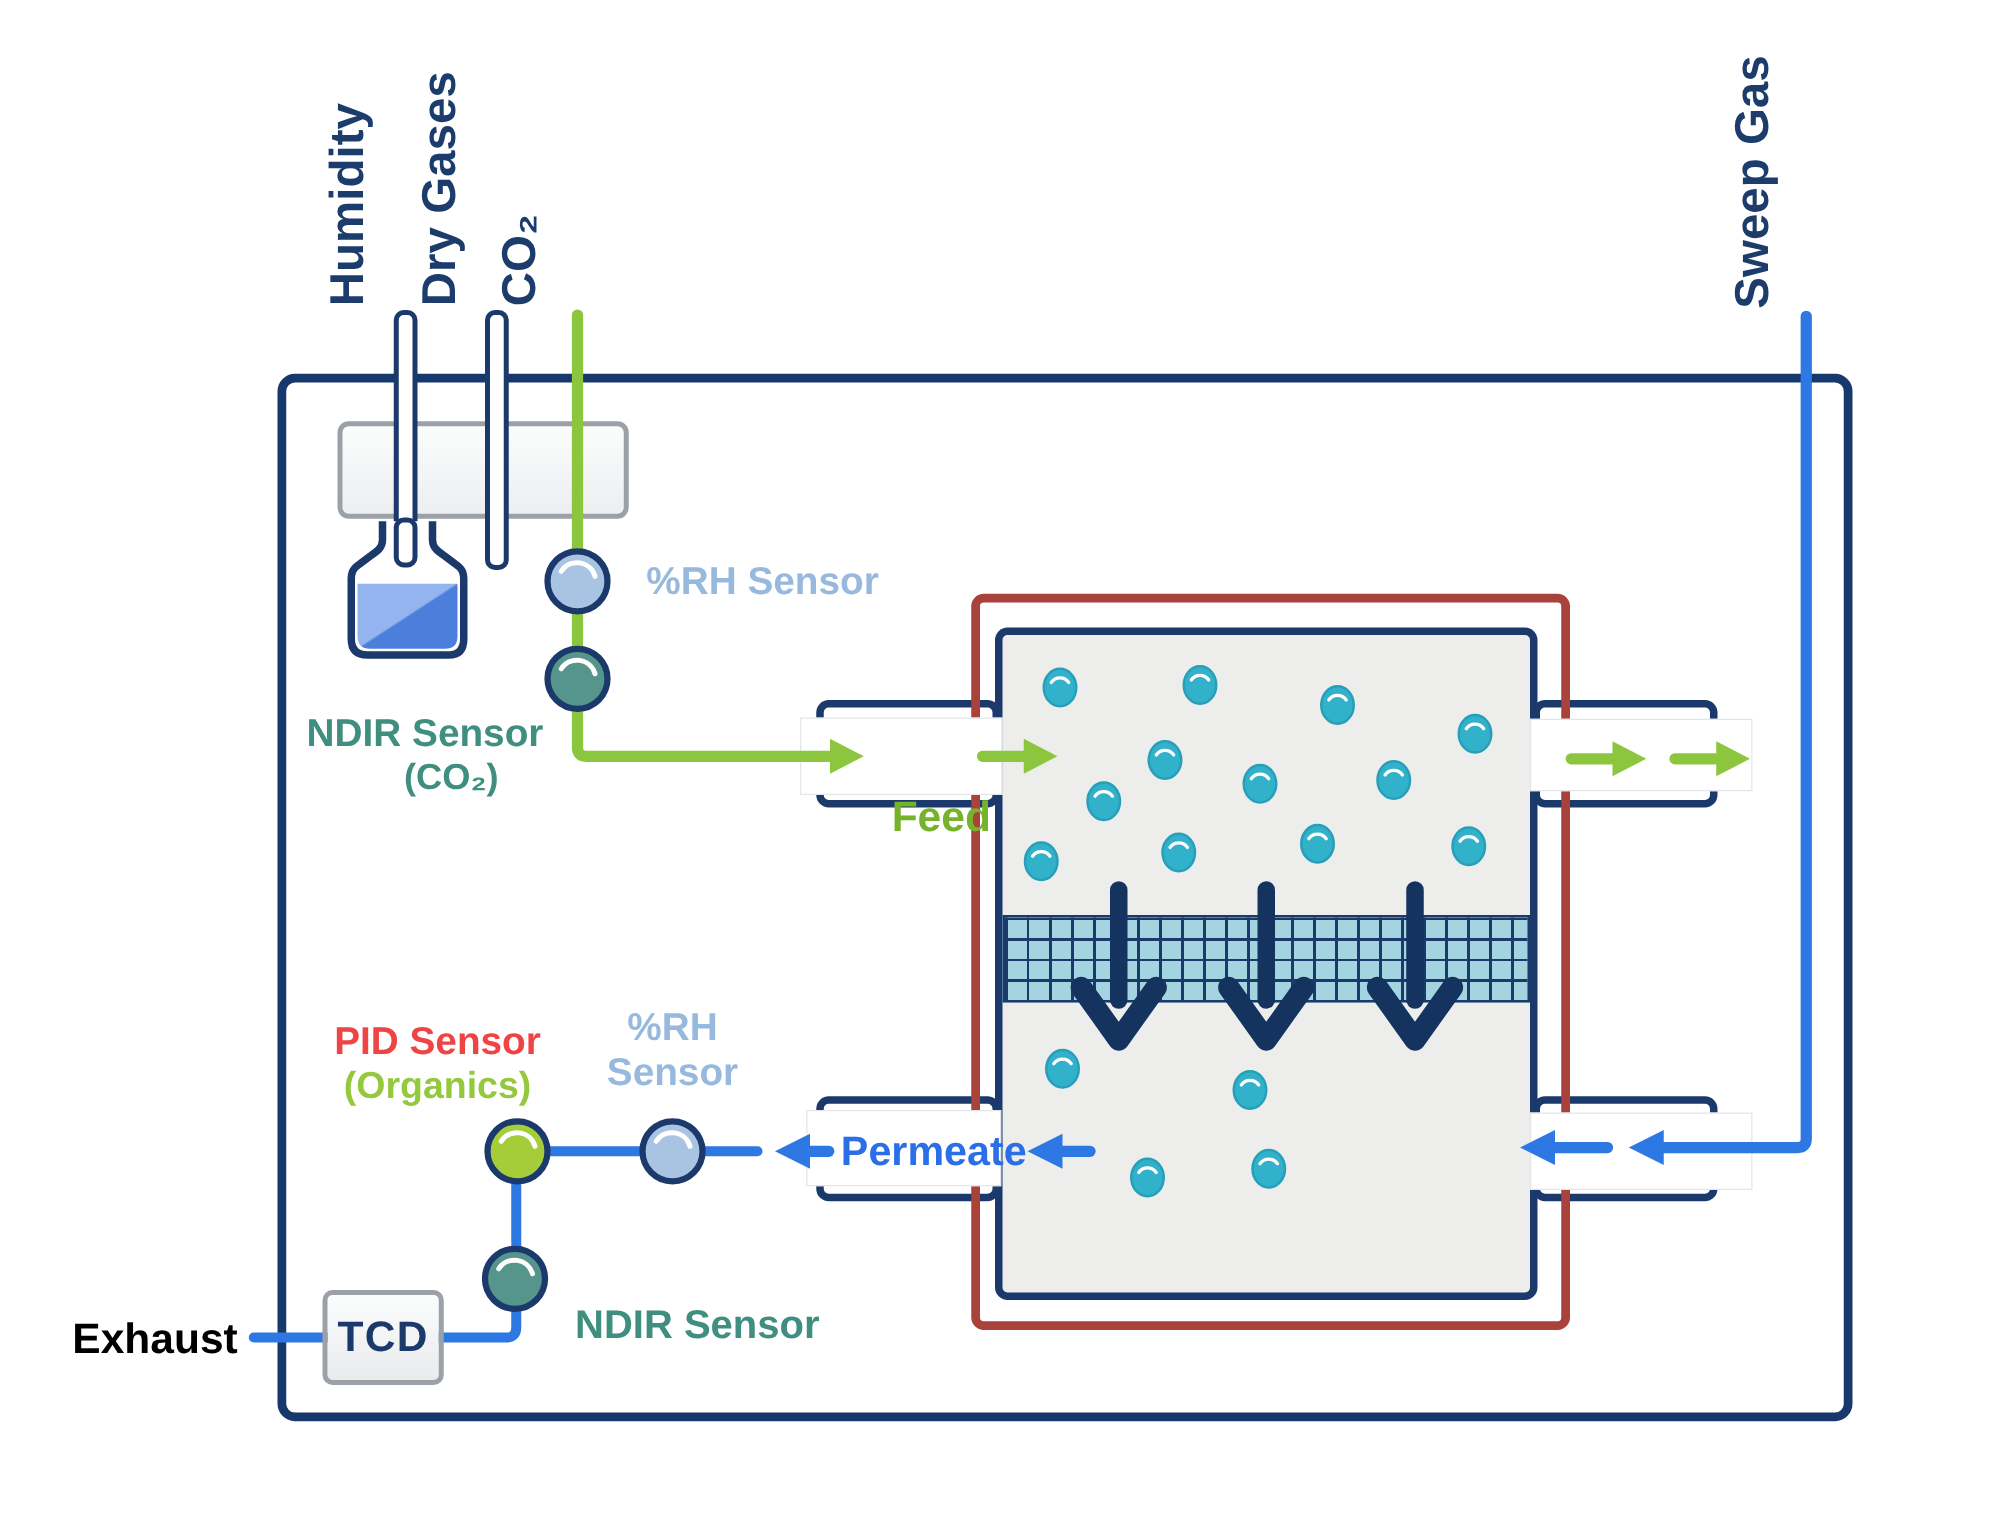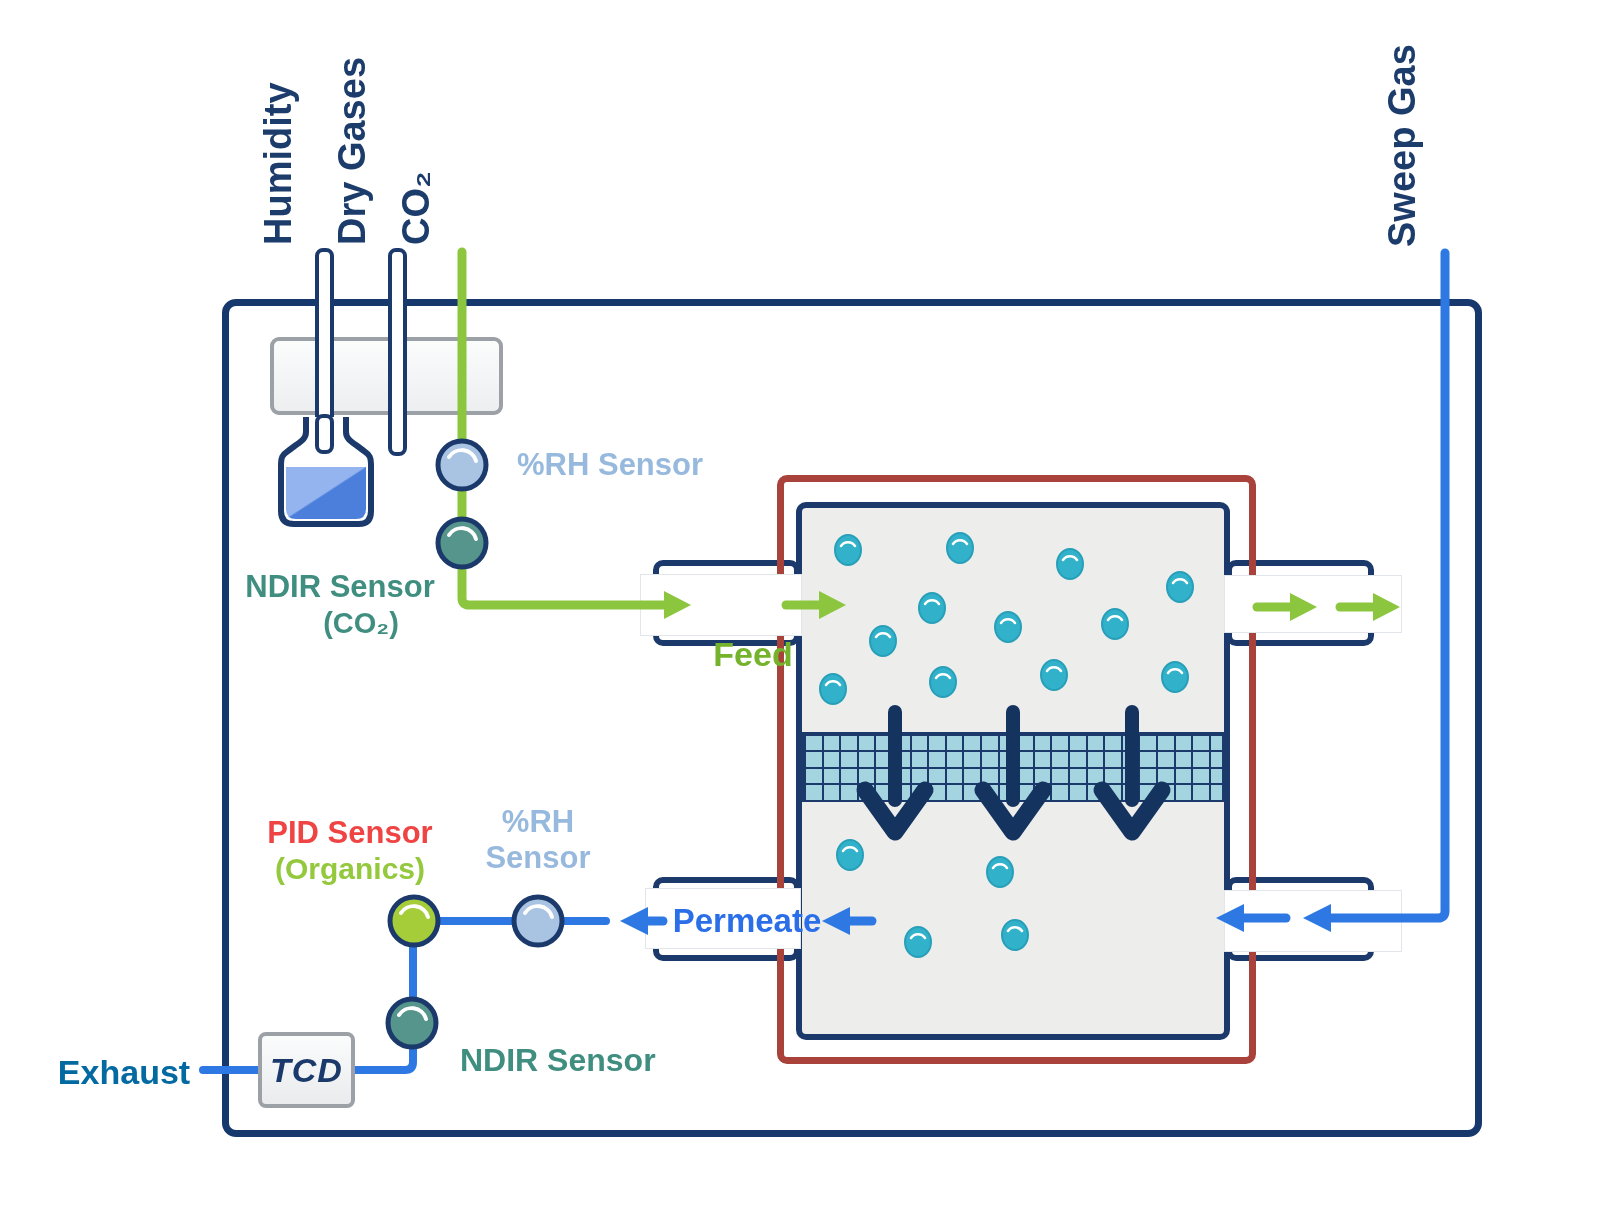--- a/index.html
+++ b/index.html
@@ -31,21 +31,21 @@
       repeating-linear-gradient(to bottom,#1b3a6b 0 2px,transparent 2px 16.5px);}
   .band{background:#ffffff; border:1px solid #e2e6ea;}
   #band-feed{left:640px; top:574px; width:162px; height:62px;}
   #band-retentate{left:1224px; top:575px; width:178px; height:58px;}
   #band-permeate{left:645px; top:888px; width:156px; height:61px;}
   #band-sweep{left:1224px; top:890px; width:178px; height:62px;}
   #tcd-box{left:258px; top:1032px; width:97px; height:76px;
     border:4px solid #9ba1a6; border-radius:8px;
     background:linear-gradient(#fbfcfc,#e9ebed); z-index:6;
     display:flex; align-items:center; justify-content:center;
-    font-size:34px; color:#1b3a6b; letter-spacing:1px;font-style:italic;}
+    font-size:34px; color:#1b3a6b; letter-spacing:1px;}
   
   #gfx{left:0; top:0; z-index:5;}
   
   .lbl{position:absolute; white-space:nowrap; z-index:7;}
   .center{transform:translate(-50%,-50%);}
   #title{left:980px; top:255px; font-size:40px; color:#14356b;}
   #holder-title{left:1014px; top:434px; font-size:37px; color:#a8423a;}
   .vlabel{position:absolute; white-space:nowrap; z-index:7; font-size:38px; color:#1c3c6b;
     height:44px; line-height:44px; transform-origin:0 100%; transform:rotate(-90deg);}
   #lbl-humidity{left:300px; top:201px;}
@@ -55,21 +55,21 @@
   #lbl-rh-top{left:517px; top:465px; transform:translate(0,-50%); font-size:31px; color:#98b9de;}
   #lbl-ndir-top-1{left:340px; top:587px; font-size:31px; color:#3f8e80;}
   #lbl-ndir-top-2{left:340px; top:623px; font-size:29px; color:#3f8e80;margin-left:21px;}
   #lbl-feed{left:753px; top:606px; font-size:34px; color:#76b32c;margin-top:48px;}
   #lbl-permeate{left:747px; top:921px; font-size:33px; color:#2a6fe8;}
   #lbl-pid-1{left:350px; top:833px; font-size:31px; color:#ef4444;}
   #lbl-pid-2{left:350px; top:869px; font-size:30px; color:#94c83d;}
   #lbl-rh-bot-1{left:538px; top:822px; font-size:31px; color:#98b9de;}
   #lbl-rh-bot-2{left:538px; top:858px; font-size:31px; color:#98b9de;}
   #lbl-ndir-bot{left:460px; top:1060px; transform:translate(0,-50%); font-size:32px; color:#3f8e80;}
-  #lbl-exhaust{left:124px; top:1072px; font-size:34px; color:#0369a1;}
+  #lbl-exhaust{left:124px; top:1072px; font-size:34px; color:#000000;}
 </style>
 </head>
 <body>
 
 <div id="stage">
 
   <div class="abs" id="incubator"></div>
 
   <div class="abs" id="manifold"></div>
 

